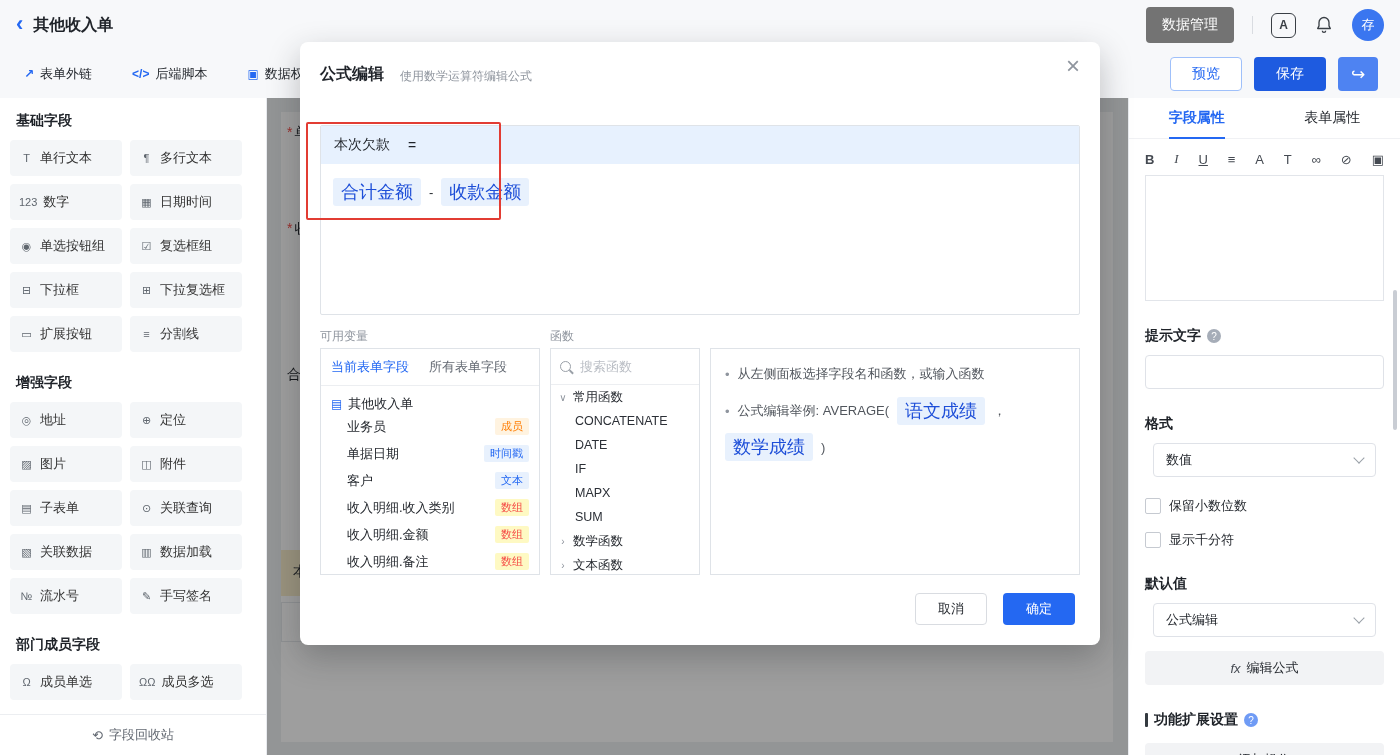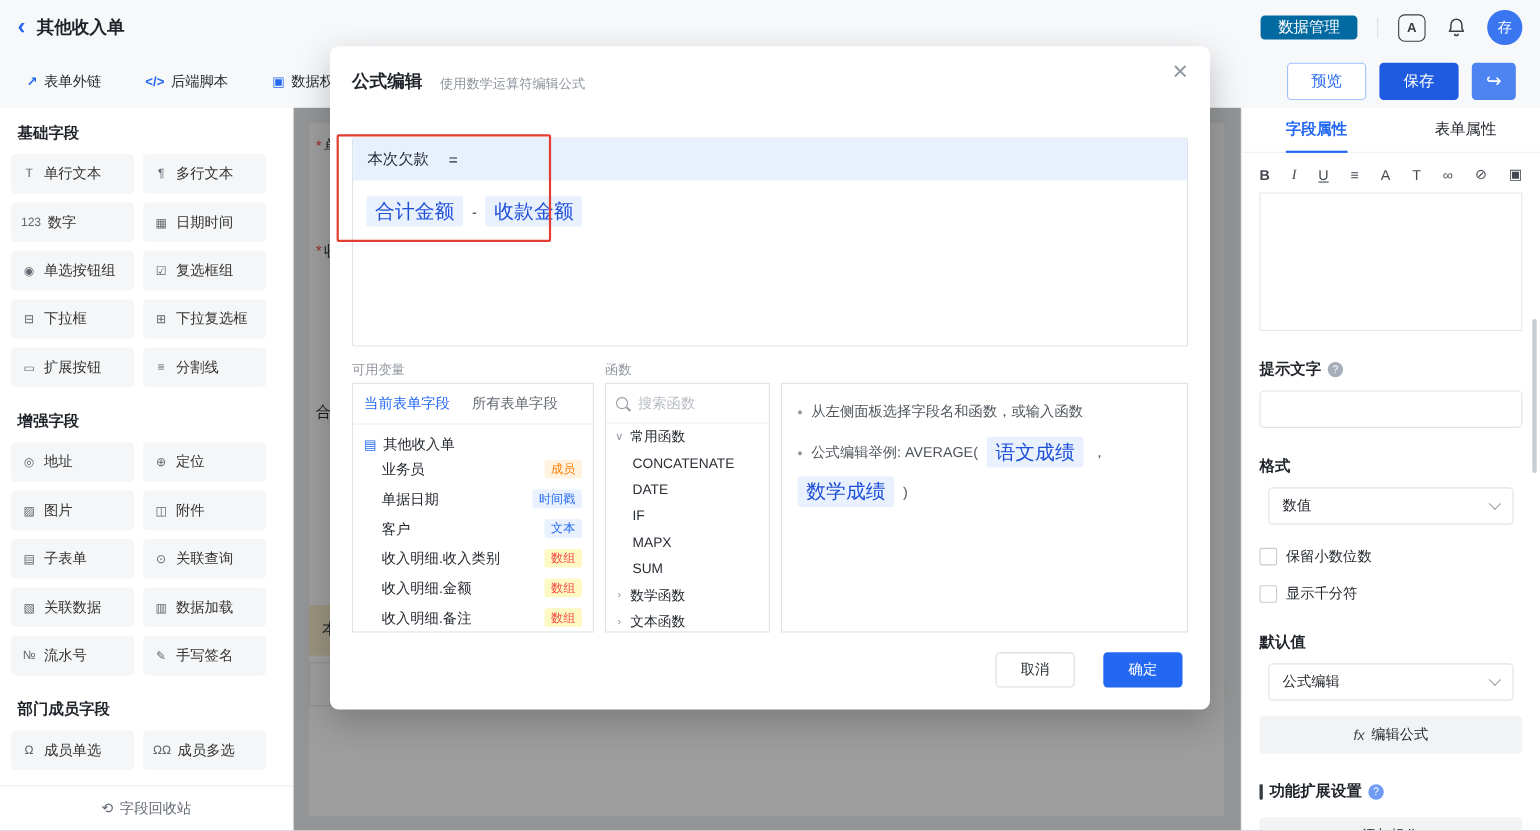--- a/index.html
+++ b/index.html
@@ -7,21 +7,21 @@
        font-family:"Liberation Sans","DejaVu Sans",sans-serif;color:#1f2329;font-size:13px}
 
   
   .topbar{position:absolute;left:0;top:0;width:1400px;height:50px;background:#f7f8fa;z-index:2}
   .topbar-left{position:absolute;left:16px;top:0;height:50px;display:flex;align-items:center;gap:10px}
   .back{color:#2468f2;font-size:22px;font-weight:700;line-height:1;margin-top:-3px}
   .app-title{font-size:16px;font-weight:700}
   .top-tabs{position:absolute;left:50%;top:0;height:50px;transform:translateX(-50%);display:flex;gap:64px;align-items:center;font-size:15px}
   .top-tab.active{color:#2468f2}
   .topbar-right{position:absolute;right:16px;top:0;height:50px;display:flex;align-items:center;gap:18px}
-  .btn-green{background:#0369a1;color:#fff;height:22px;padding:0 16px;border-radius:4px;display:flex;align-items:center;font-size:14px;cursor:pointer}
+  .btn-green{background:#737373;color:#fff;height:36px;padding:0 16px;border-radius:4px;display:flex;align-items:center;font-size:14px;cursor:pointer}
   .vdiv{width:1px;height:18px;background:#d9dce1}
   .lang-ic{width:23px;height:23px;border:1.5px solid #3a3f45;border-radius:6px;display:flex;align-items:center;justify-content:center;font-size:12px;font-weight:700;color:#3a3f45}
   .avatar{width:32px;height:32px;border-radius:50%;background:#3a76f0;color:#fff;display:flex;align-items:center;justify-content:center;font-size:13px}
 
   
   .toolbar{position:absolute;left:0;top:50px;width:1400px;height:48px;background:#f7f8fa;border-bottom:1px solid #eef0f3;z-index:2}
   .tb-links{position:absolute;left:24px;top:0;height:48px;display:flex;gap:40px;align-items:center}
   .tb-link{display:flex;gap:6px;align-items:center;cursor:pointer}
   .tb-ic{color:#2468f2;font-size:12px;font-weight:600}
   .tb-right{position:absolute;right:22px;top:7px;display:flex;gap:12px}
@@ -103,21 +103,21 @@
   .fn-search input{border:0;outline:0;width:100px;font-size:13px;font-family:inherit;background:transparent;color:#1f2329}
   .fn-search input::placeholder{color:#b9bdc4}
   .mag{width:9px;height:9px;border:1.5px solid #9aa0a8;border-radius:50%;position:relative;flex:none}
   .mag::after{content:"";position:absolute;width:5px;height:1.5px;background:#9aa0a8;transform:rotate(45deg);right:-4px;bottom:-1px}
   .fn-row{height:24px;display:flex;align-items:center;gap:6px;padding-left:8px;font-size:12.5px;cursor:pointer}
   .fn-caret{color:#8f959e;font-size:10px;width:8px;text-align:center}
   .fn-item{padding-left:24px;height:24px;display:flex;align-items:center;font-size:12.5px;color:#2b2f36;cursor:pointer}
   .help-panel{position:absolute;left:410px;top:306px;width:370px;height:227px;border:1px solid #dfe3e8;padding:16px 14px;box-sizing:border-box}
   .help-line{display:flex;gap:8px;font-size:13px;color:#51565d;margin-bottom:14px;align-items:center;flex-wrap:wrap}
   .bullet{color:#8f959e}
-  .m-footer{position:absolute;right:25px;bottom:20px;display:flex;gap:26px}
+  .m-footer{position:absolute;right:25px;bottom:20px;display:flex;gap:16px}
   .btn-cancel{width:72px;height:32px;border:1px solid #d9dce1;border-radius:4px;background:#fff;display:flex;align-items:center;justify-content:center;font-size:13px;box-sizing:border-box;cursor:pointer}
   .btn-ok{width:72px;height:32px;background:#2468f2;border-radius:4px;color:#fff;display:flex;align-items:center;justify-content:center;font-size:13px;cursor:pointer}
 </style>
 </head>
 <body>
 
 <div class="app">
 
   <div class="topbar">
     <div class="topbar-left">

